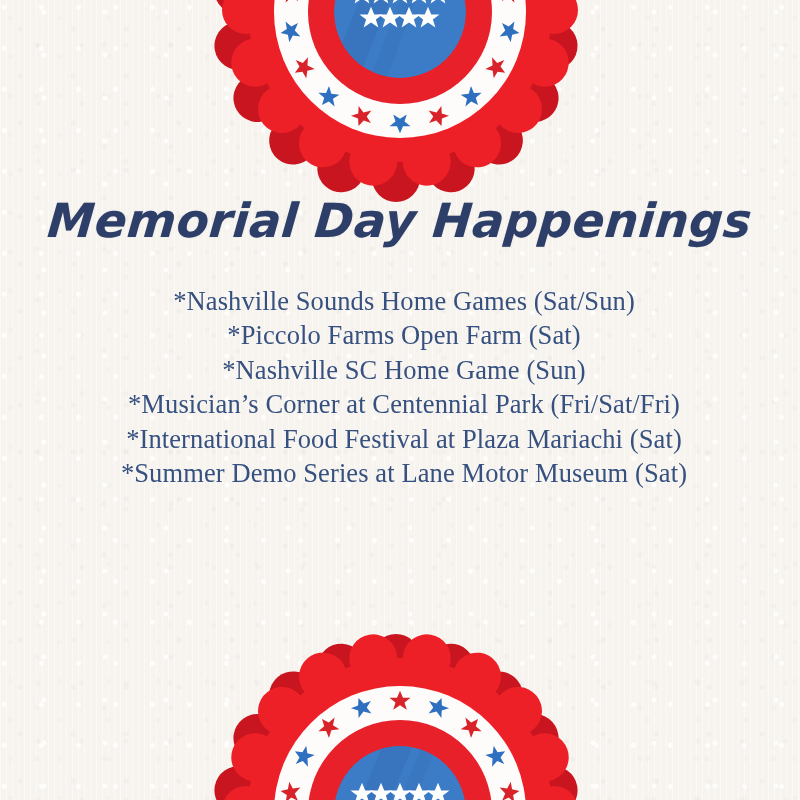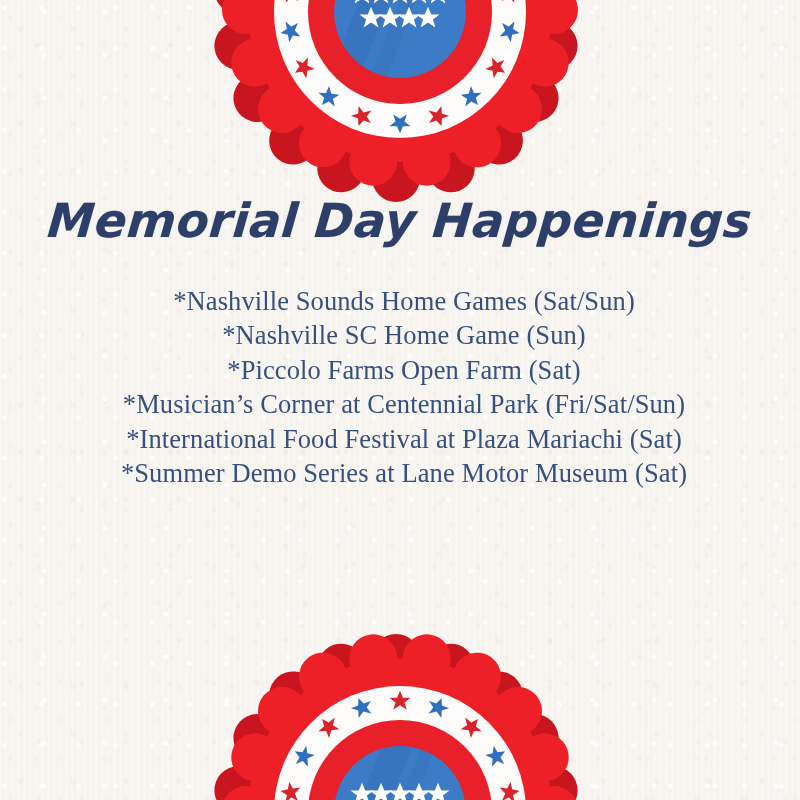--- a/index.html
+++ b/index.html
@@ -321,19 +321,19 @@
       <path transform="translate(218,196) scale(1.25)" d="M0,-9 L2.6,-2.9 L9.2,-2.9 L3.9,1.2 L5.9,7.5 L0,3.6 L-5.9,7.5 L-3.9,1.2 L-9.2,-2.9 L-2.6,-2.9 Z"></path>
     </g>
   </svg>
 </div>
 
 <div class="content">
   <h1 class="page-title">Memorial Day Happenings</h1>
 
   <ul class="happenings-list">
     <li>*Nashville Sounds Home Games (Sat/Sun)</li>
+    <li>*Piccolo Farms Open Farm (Sat)</li>
     <li>*Nashville SC Home Game (Sun)</li>
-    <li>*Piccolo Farms Open Farm (Sat)</li>
-    <li>*Musician’s Corner at Centennial Park (Fri/Sat/Sun)</li>
+    <li>*Musician’s Corner at Centennial Park (Fri/Sat/Fri)</li>
     <li>*International Food Festival at Plaza Mariachi (Sat)</li>
     <li>*Summer Demo Series at Lane Motor Museum (Sat)</li>
   </ul>
 </div>
 
 </body></html>

